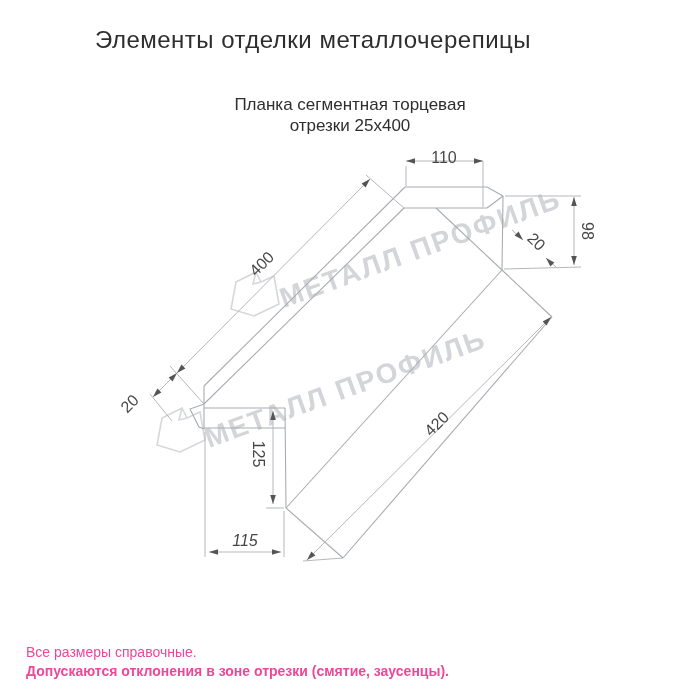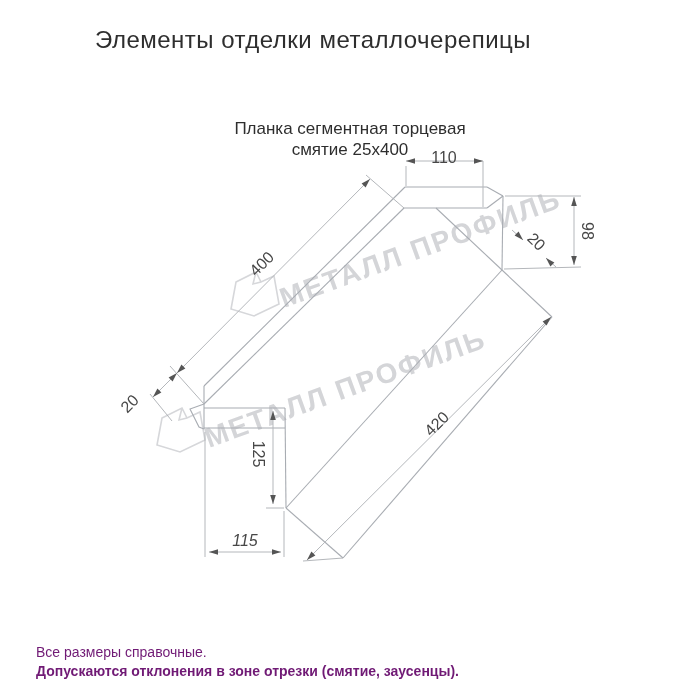--- a/index.html
+++ b/index.html
@@ -7,44 +7,44 @@
     width:700px;height:700px;position:relative;background:#ffffff;
     font-family:"Liberation Sans", sans-serif;overflow:hidden;
   }
   .abs{position:absolute;}
   .page-title{
     top:26px;left:0;width:626px;text-align:center;
     font-size:24px;color:#2e2e2e;letter-spacing:0.5px;
   }
   .subtitle{
     top:94px;left:0;width:700px;text-align:center;
-    font-size:17px;color:#2e2e2e;line-height:21px;margin-top:24px;
+    font-size:17px;color:#2e2e2e;line-height:21px;
   }
   .dim-label{
     position:absolute;font-size:16px;color:#474747;white-space:nowrap;
     transform:translate(-50%,-50%);
   }
   .rot90 {transform:translate(-50%,-50%) rotate(90deg);}
   .rot45 {transform:translate(-50%,-50%) rotate(44deg);}
   .rotm45{transform:translate(-50%,-50%) rotate(-45deg);}
   .footer{
-    left:36px;font-size:14px;color:#701a75;
+    left:26px;font-size:14px;color:#ec4899;
   }
   svg text.wm{
     font-family:"Liberation Sans",sans-serif;font-weight:bold;
     font-size:28px;fill:#d4d5d8;letter-spacing:2px;
   }
 </style>
 </head>
 <body>
 
 <div class="abs page-title">Элементы отделки металлочерепицы</div>
 <div class="abs subtitle">
   <div>Планка сегментная торцевая</div>
-  <div>смятие 25x400</div>
+  <div>отрезки 25x400</div>
 </div>
 
 <svg class="abs" style="left:0;top:0" width="700" height="700" viewBox="0 0 700 700">
 
   <g>
     <g transform="translate(224,268)">
       <path d="M 12,14 L 32,4 L 37,14 L 50,8 L 55,36 L 30,48 L 7,41 Z M 32,4 L 29,16 L 37,14" fill="none" stroke="#d6d7da" stroke-width="1.6"></path>
     </g>
     <text class="wm" x="284" y="308" transform="rotate(-20 284 308)">МЕТАЛЛ ПРОФИЛЬ</text>
   </g>

